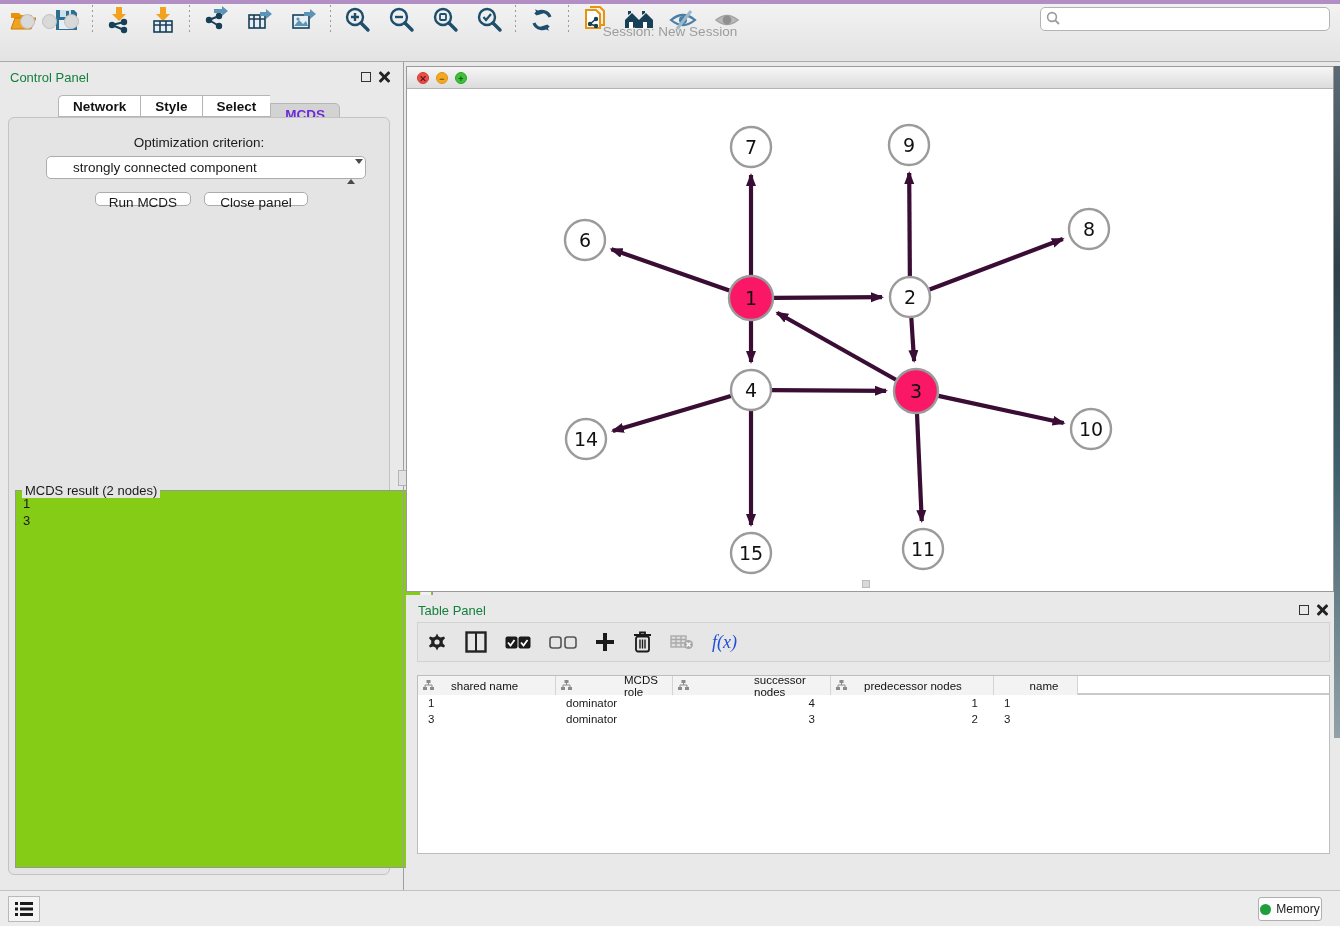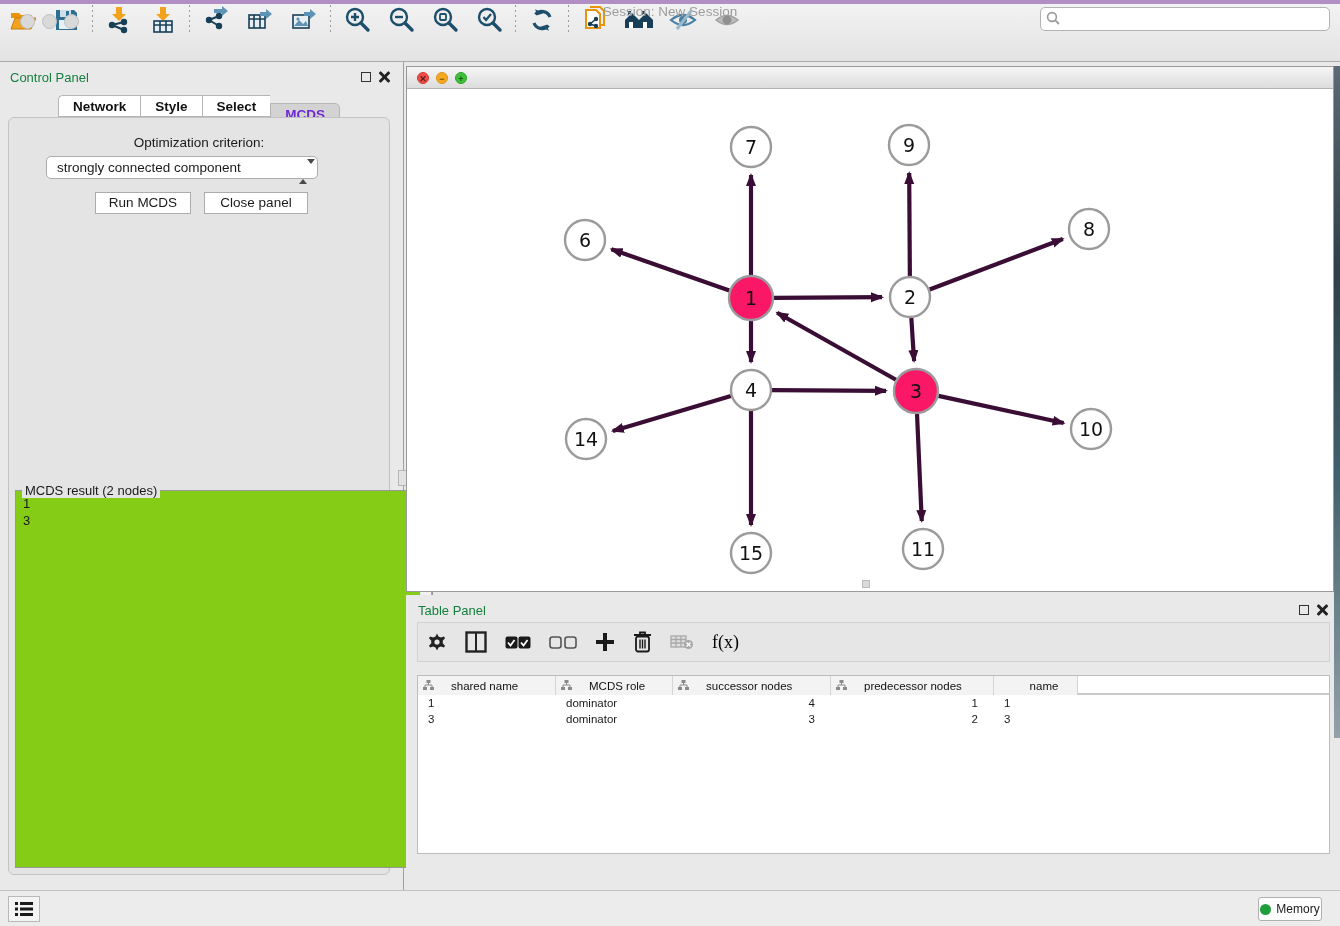--- a/index.html
+++ b/index.html
@@ -10,21 +10,21 @@
     font-size:13px; color:#1a1a1a;
   }
   .abs { position:absolute; }
 
   
   #desktop-top { left:0; top:0; width:1340px; height:4px; background:#b18fc5; }
   #chrome { left:0; top:4px; width:1340px; height:58px;
     background:linear-gradient(#f2f2f2,#e3e3e3); border-bottom:1px solid #aaa; }
   .tl-dot { width:15px; height:15px; border-radius:50%; background:#d9d9d9; border:1px solid #bfbfbf; display:inline-block; margin-right:7px;}
   #main-lights { left:20px; top:10px; }
-  #main-title { left:0; top:0; width:1340px; text-align:center; color:#9d9d9d; font-size:13.5px; }
+  #main-title { left:0; top:20px; width:1340px; text-align:center; color:#9d9d9d; font-size:13.5px; }
 
   #toolbar { left:0; top:30px; width:1340px; height:32px; display:flex; align-items:center; }
   .tb-icon { width:30px; height:30px; display:flex; align-items:center; justify-content:center; margin:0 7px; }
   .tb-sep { width:1px; height:30px; margin:0 4px;
     background-image:linear-gradient(#9b9b9b 40%, rgba(0,0,0,0) 0%);
     background-size:1px 5px; background-repeat:repeat-y; }
   #search-wrap { position:absolute; left:1040px; top:3px; width:290px; height:24px; }
   #search-input { width:100%; height:100%; border:1px solid #b3b3b3; border-radius:5px; background:#fff; padding:0 8px 0 24px; font-size:13px; outline:none;}
   #search-icon { position:absolute; left:6px; top:4px; }
 
@@ -39,25 +39,25 @@
 
   #cp-tabs { position:absolute; left:0; top:33px; width:100%; display:flex; justify-content:center; }
   .tab { height:22px; line-height:21px; padding:0 14px; background:#fff; border:1px solid #b5b5b5; border-right:none; font-size:13.5px; font-weight:bold; color:#111; }
   .tab:first-child { border-radius:5px 0 0 0; }
   .tab:last-child { border-right:1px solid #b5b5b5; border-radius:0 5px 0 0; }
   .tab.active { background:#d3d3d3; color:#6d28d9;margin-top:8px; }
 
   #cp-content { position:absolute; left:8px; top:55px; width:382px; height:758px;
     background:#e4e4e4; border:1px solid #c3c3c3; border-radius:6px; }
   #opt-label { position:absolute; left:0; top:17px; width:100%; text-align:center; font-size:13.5px; }
-  #opt-select { position:absolute; left:37px; top:38px; width:272px; height:23px; background:#fff; border:1px solid #acacac; border-radius:5px; line-height:21px; padding-left:10px; font-size:13.5px; }
+  #opt-select { position:absolute; left:37px; top:38px; width:320px; height:23px; background:#fff; border:1px solid #acacac; border-radius:5px; line-height:21px; padding-left:26px; font-size:13.5px; }
   #opt-stepper { position:absolute; right:8px; top:4px; width:10px; height:15px; }
   #opt-stepper .up { width:0;height:0;border-left:4px solid transparent;border-right:4px solid transparent;border-bottom:5px solid #4a4a4a; margin-bottom:3px;}
   #opt-stepper .down { width:0;height:0;border-left:4px solid transparent;border-right:4px solid transparent;border-top:5px solid #4a4a4a;}
-  .cp-btn { position:absolute; top:74px; height:22px; background:#fff; border:1px solid #acacac; border-radius:0; font-size:13.5px; text-align:center; line-height:20px; }
+  .cp-btn { position:absolute; top:74px; height:14px; background:#fff; border:1px solid #acacac; border-radius:5px; font-size:13.5px; text-align:center; line-height:20px; }
   #run-btn { left:86px; width:96px; }
   #closepanel-btn { left:195px; width:104px; }
 
   #result-group { position:absolute; left:6px; top:372px; width:418px; height:378px;
     border:1px solid #979797; background:#84cc16; }
   #result-label { position:absolute; left:6px; top:-8px; background:#e4e4e4; padding:0 3px; font-size:13px; }
   #result-lines { padding:4px 0 0 7px; font-size:13px; line-height:17px; }
   #result-scroll { position:absolute; right:1px; top:1px; bottom:1px; width:11px; background:#f2f2f2; border-left:1px solid #e2e2e2; }
 
   
@@ -77,21 +77,21 @@
   #light-min { left:29px; background:#f5a923; border:1px solid #dd9312; color:#6b4a07;}
   #light-max { left:48px; background:#3fbf3a; border:1px solid #2da32a; color:#135c12;}
   #net-title { position:absolute; top:3px; width:100%; text-align:center; font-size:13px; color:#000; }
   #net-canvas { position:absolute; left:0; top:22px; width:926px; height:502px; background:#fff; }
   #net-resize-dot { position:absolute; left:455px; bottom:3px; width:8px; height:8px; background:#d9d9d9; border:1px solid #bbb; }
 
   
   #table-panel { left:406px; top:595px; width:928px; height:295px; background:#e9e9e9; }
   #tp-toolbar { position:absolute; left:11px; top:27px; width:913px; height:40px; background:#e6e6e6; border:1px solid #d2d2d2; display:flex; align-items:center; }
   .tp-icon { margin:0 9px; display:flex; align-items:center; }
-  #fx-label { font-family:"Liberation Serif", serif; font-size:18px; color:#000000; }
+  #fx-label { font-family:"Liberation Serif", serif; font-style:italic; font-size:18px; color:#1d4ed8; }
   #data-table { position:absolute; left:11px; top:80px; width:913px; height:179px; background:#fff; border:1px solid #bdbdbd; overflow:hidden; }
   #table-header { display:flex; height:19px; border-bottom:2px solid #c9c9c9; background:#fff; }
   .th { background:#f3f3f3; border-right:1px solid #d4d4d4; height:19px; font-size:11.5px; display:flex; align-items:center; color:#111; }
   .th .th-label { margin-left:17px; }
   .th.center { justify-content:center; }
   .tree-icon { margin-left:5px; flex:0 0 auto; }
   .tr { display:flex; height:16px; font-size:11.5px; }
   .td { height:16px; line-height:16px; white-space:nowrap; overflow:hidden; }
   .td.left { padding-left:10px; } .td.right { text-align:right; padding-right:16px; }
 
@@ -440,32 +440,32 @@
           <svg class="tree-icon" width="11" height="11" viewBox="0 0 11 11">
             <g fill="#8a8a8a">
               <rect x="3.5" y="0" width="4" height="3"></rect>
               <rect x="0" y="7" width="4" height="3"></rect>
               <rect x="7" y="7" width="4" height="3"></rect>
             </g>
             <path d="M5.5 3 v2 M2 7 V5 h7 v2" stroke="#8a8a8a" fill="none"></path>
           </svg>
           <span class="th-label">shared name</span>
         </div>
-        <div class="th" style="width: 117px;">
+        <div class="th" style="width: 117px; gap: 35px;">
           <svg class="tree-icon" width="11" height="11" viewBox="0 0 11 11">
             <g fill="#8a8a8a">
               <rect x="3.5" y="0" width="4" height="3"></rect>
               <rect x="0" y="7" width="4" height="3"></rect>
               <rect x="7" y="7" width="4" height="3"></rect>
             </g>
             <path d="M5.5 3 v2 M2 7 V5 h7 v2" stroke="#8a8a8a" fill="none"></path>
           </svg>
           <span class="th-label">MCDS role</span>
         </div>
-        <div class="th" style="width: 158px;">
+        <div class="th" style="width: 158px; gap: 48px;">
           <svg class="tree-icon" width="11" height="11" viewBox="0 0 11 11">
             <g fill="#8a8a8a">
               <rect x="3.5" y="0" width="4" height="3"></rect>
               <rect x="0" y="7" width="4" height="3"></rect>
               <rect x="7" y="7" width="4" height="3"></rect>
             </g>
             <path d="M5.5 3 v2 M2 7 V5 h7 v2" stroke="#8a8a8a" fill="none"></path>
           </svg>
           <span class="th-label">successor nodes</span>
         </div>

